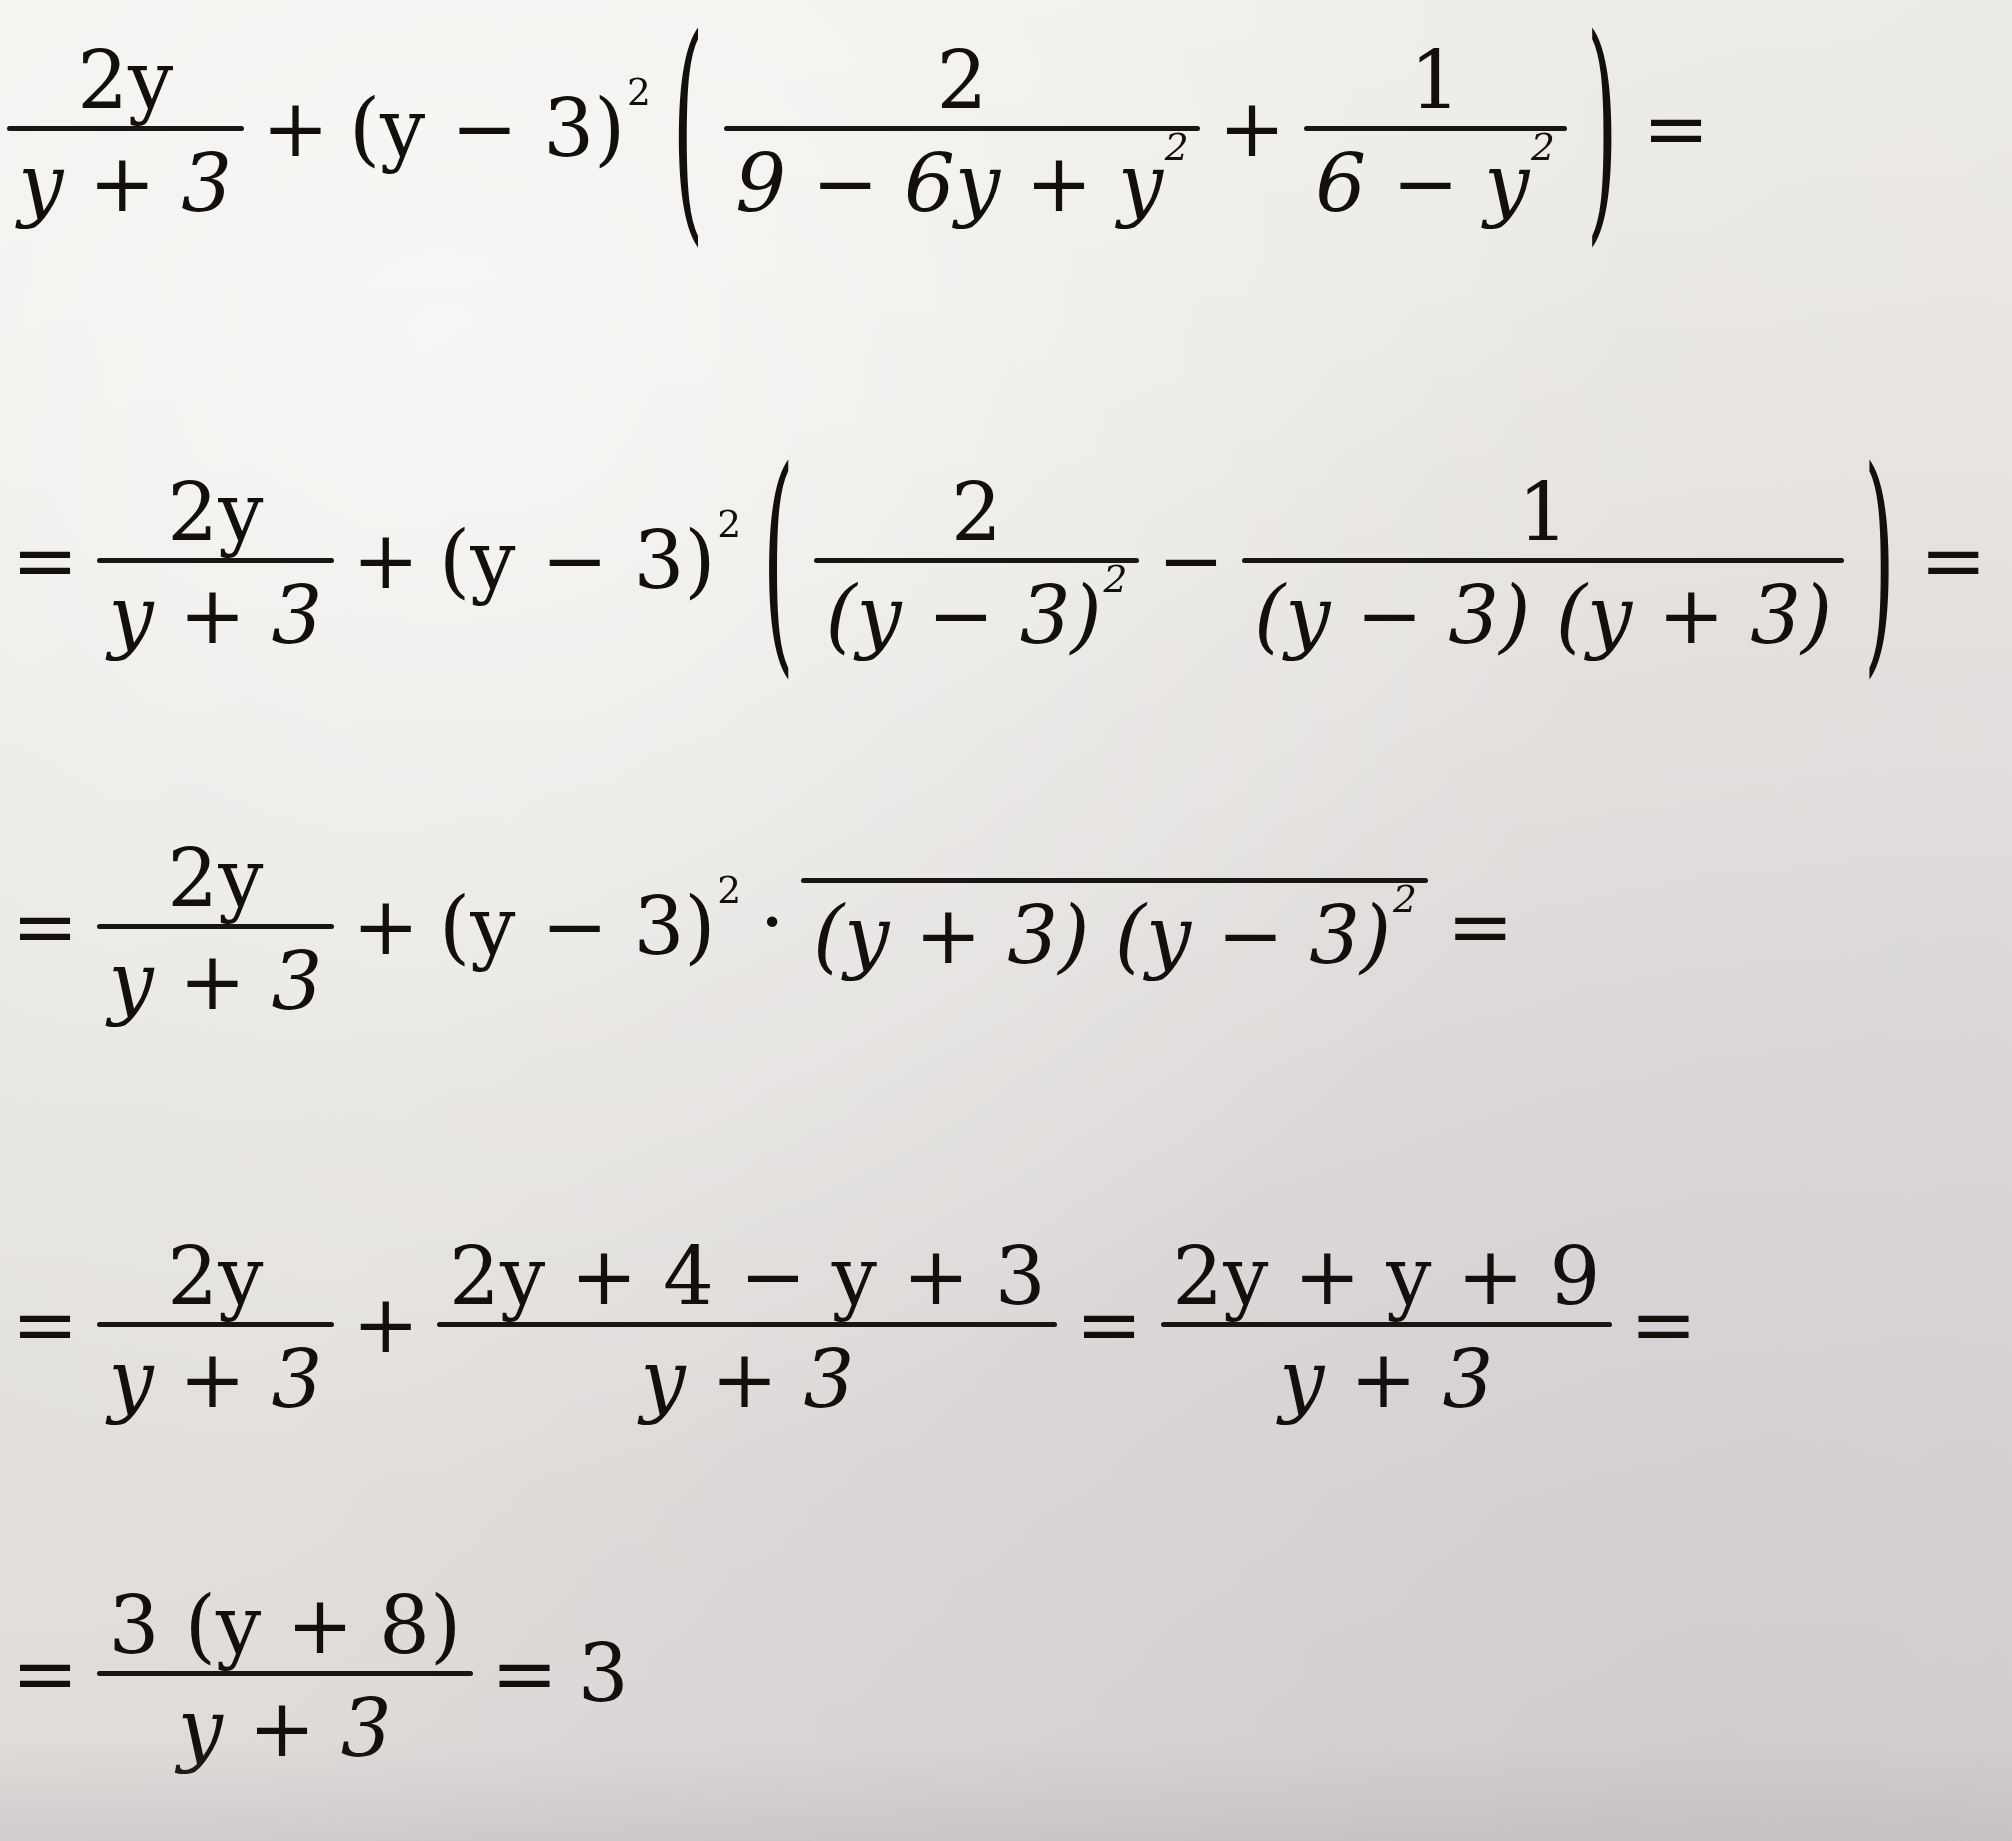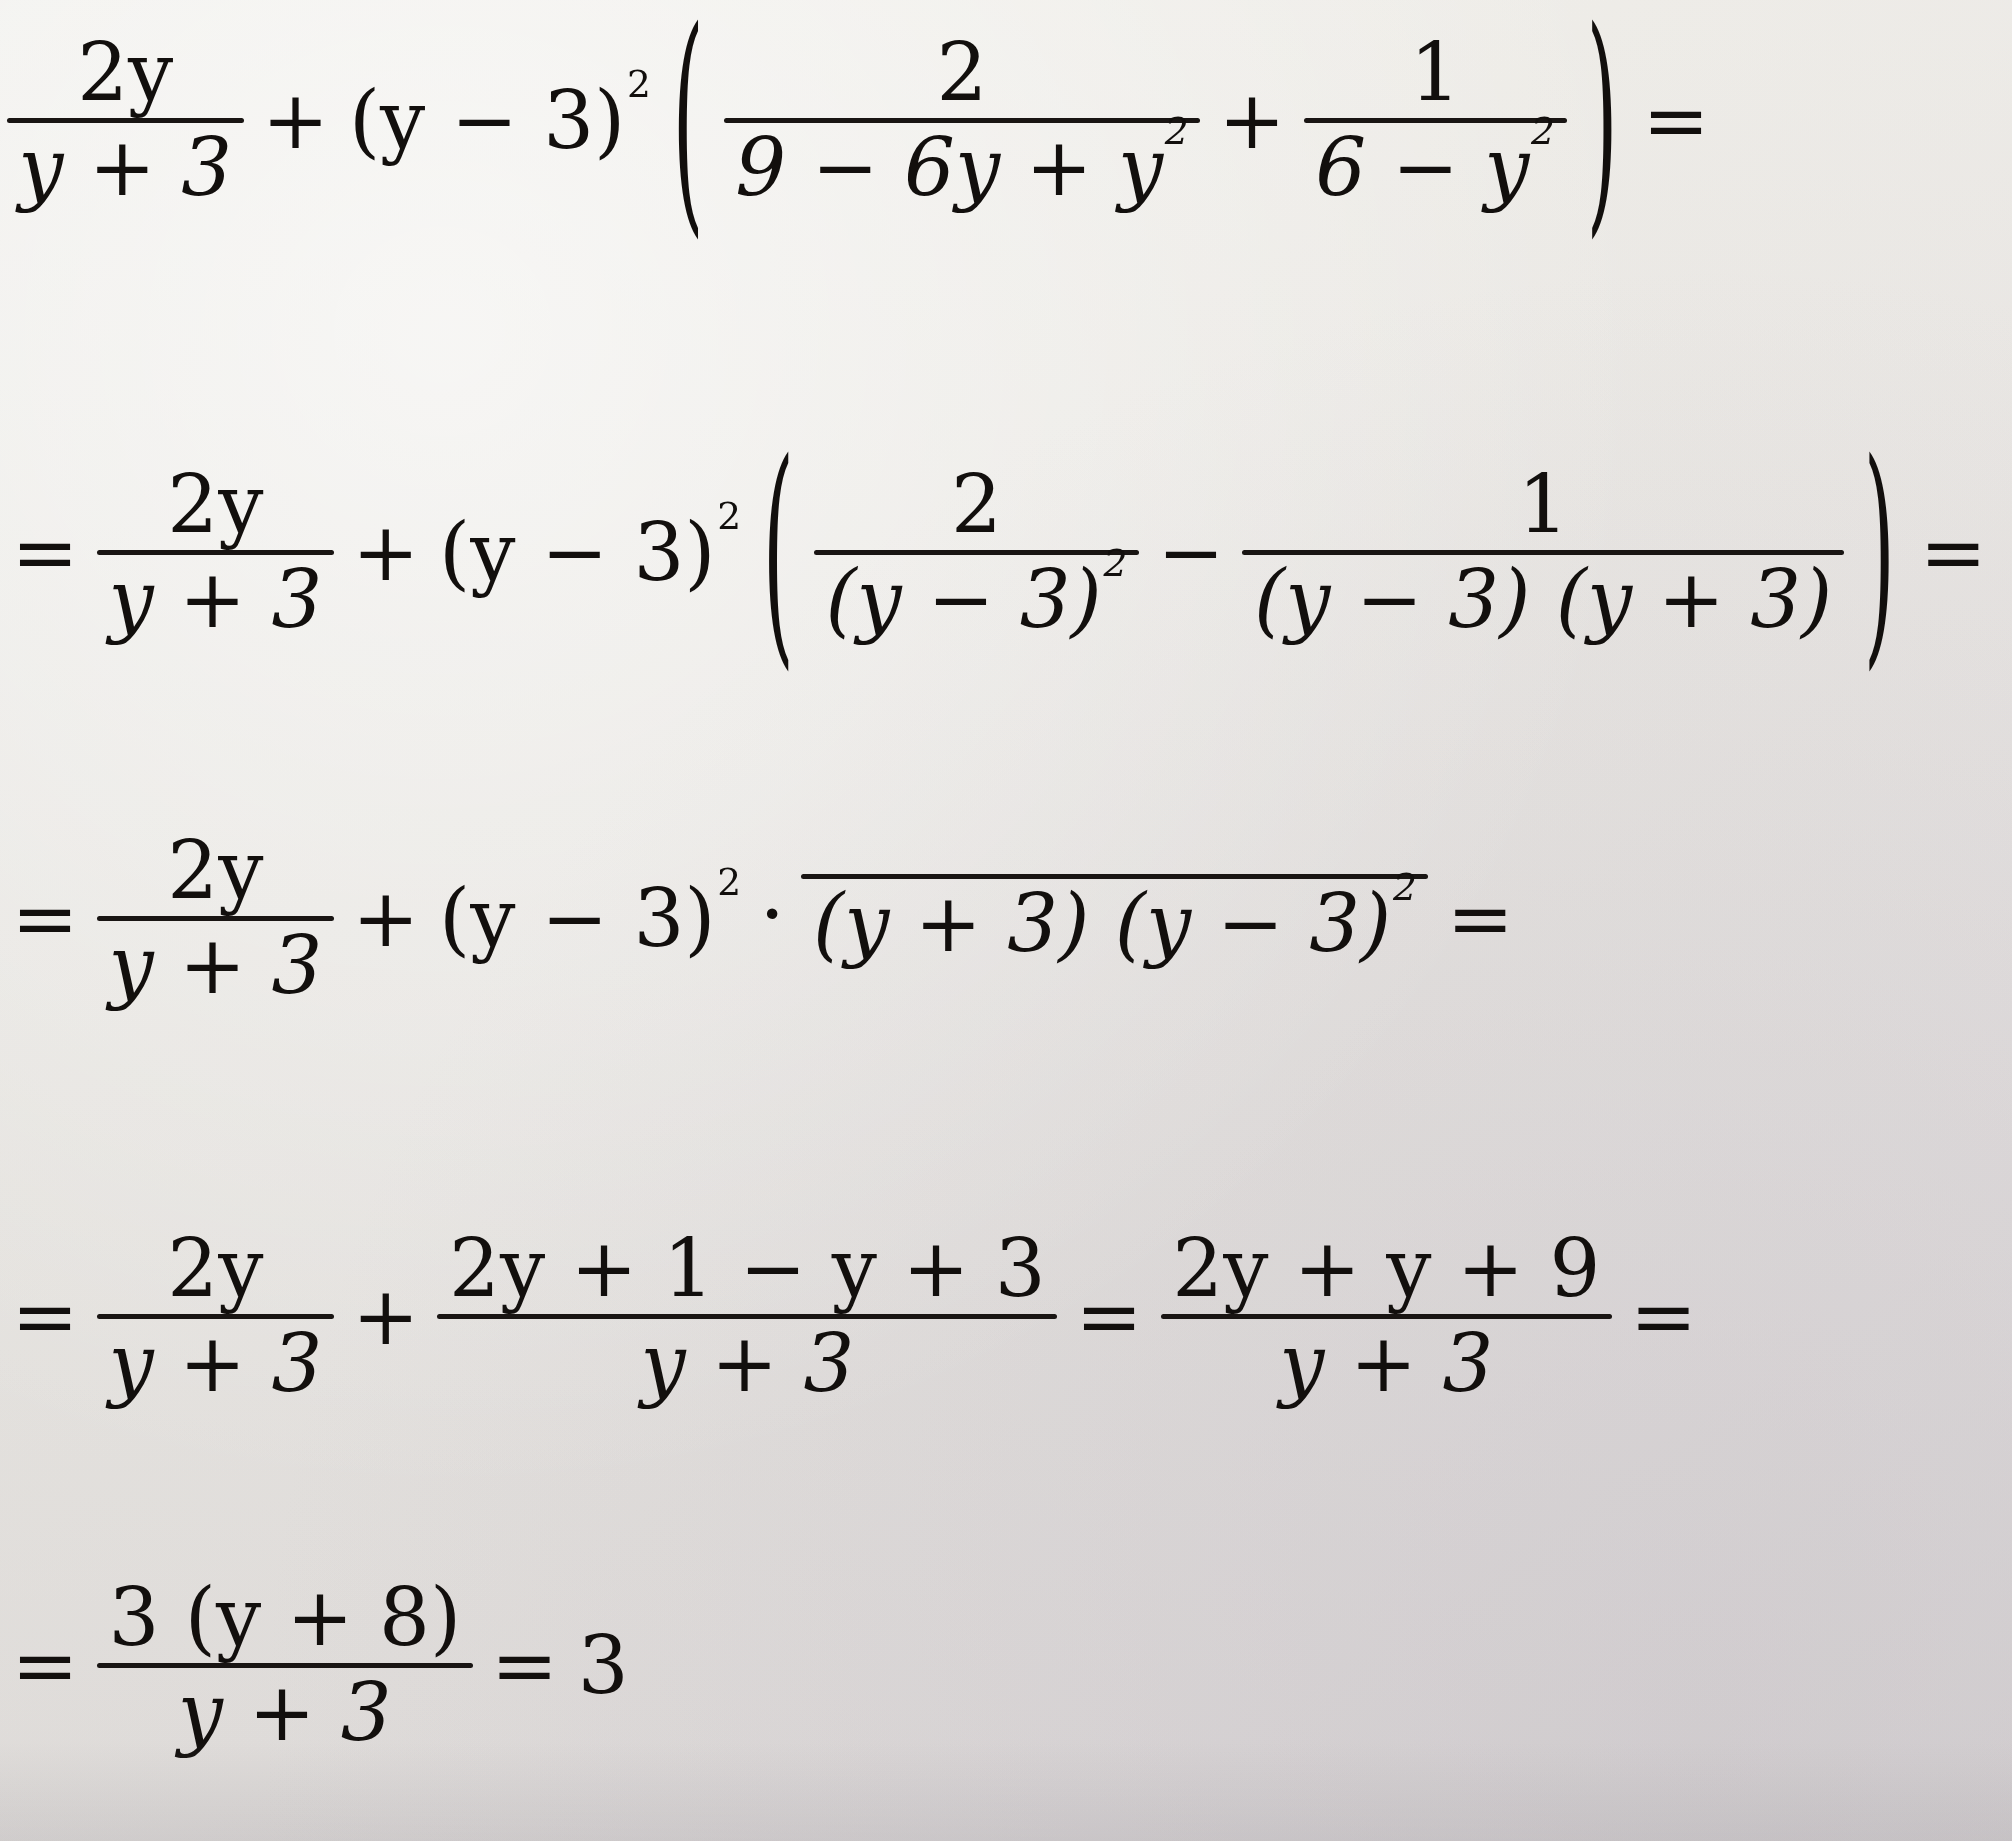--- a/index.html
+++ b/index.html
@@ -63,20 +63,21 @@
     flex-direction: column;
     align-items: center;
     justify-content: center;
     vertical-align: middle;
     margin: 0 6.6px;
   }
   .frac .num, .frac .den {
     padding: 0 11.6px;
     display: block;
     text-align: center;
+    margin-top: 8px;
   }
   .frac .num { padding-bottom: 5px; }
   .frac .den { padding-top: 5px; font-style: italic; }
   .frac .bar {
     display: block;
     width: 100%;
     height: 5px;
     background: #191513;
     border-radius: 2.5px;
   }
@@ -221,21 +222,21 @@
 
     <span class="frac">
       <span class="num">2y</span>
       <span class="bar"></span>
       <span class="den">y + 3</span>
     </span>
 
     <span class="op">+</span>
 
     <span class="frac">
-      <span class="num">2y + 1 − y + 3</span>
+      <span class="num">2y + 4 − y + 3</span>
       <span class="bar"></span>
       <span class="den">y + 3</span>
     </span>
 
     <span class="eqsign">=</span>
 
     <span class="frac">
       <span class="num">2y + y + 9</span>
       <span class="bar"></span>
       <span class="den">y + 3</span>

